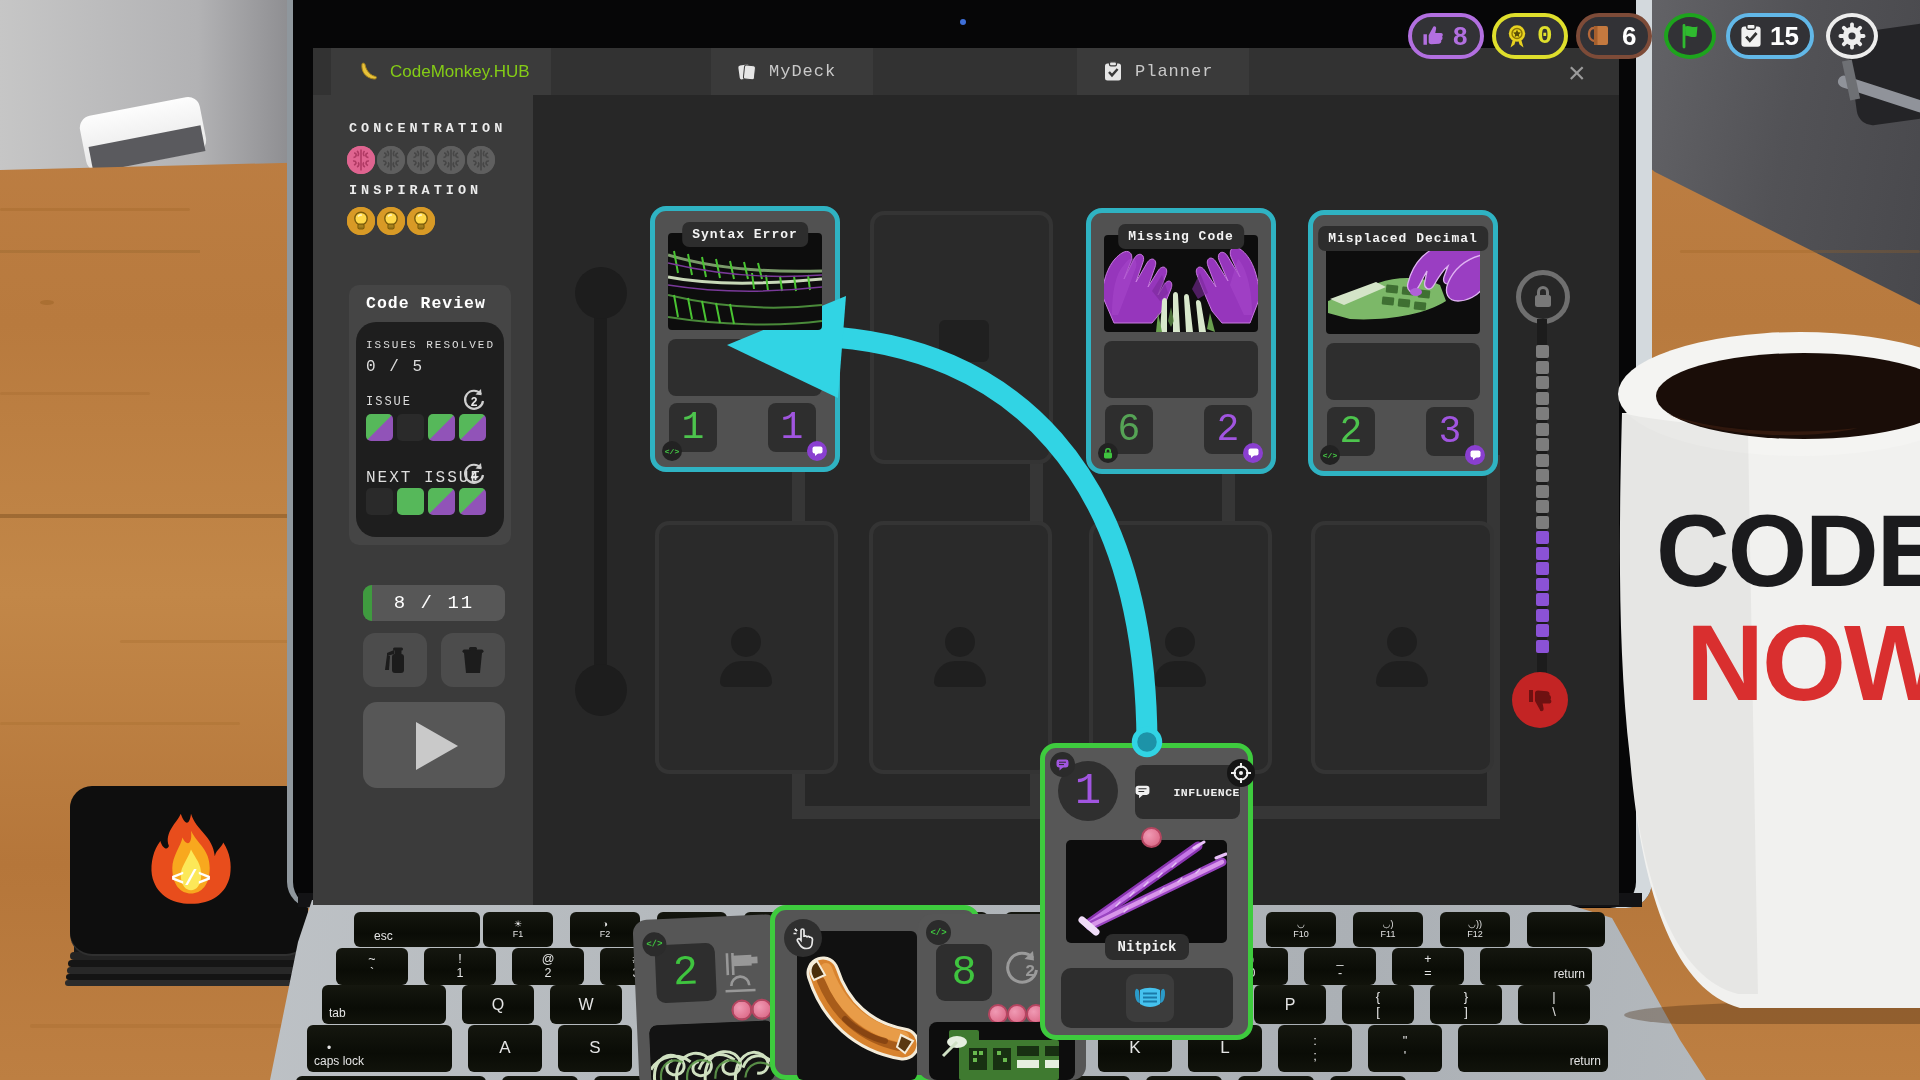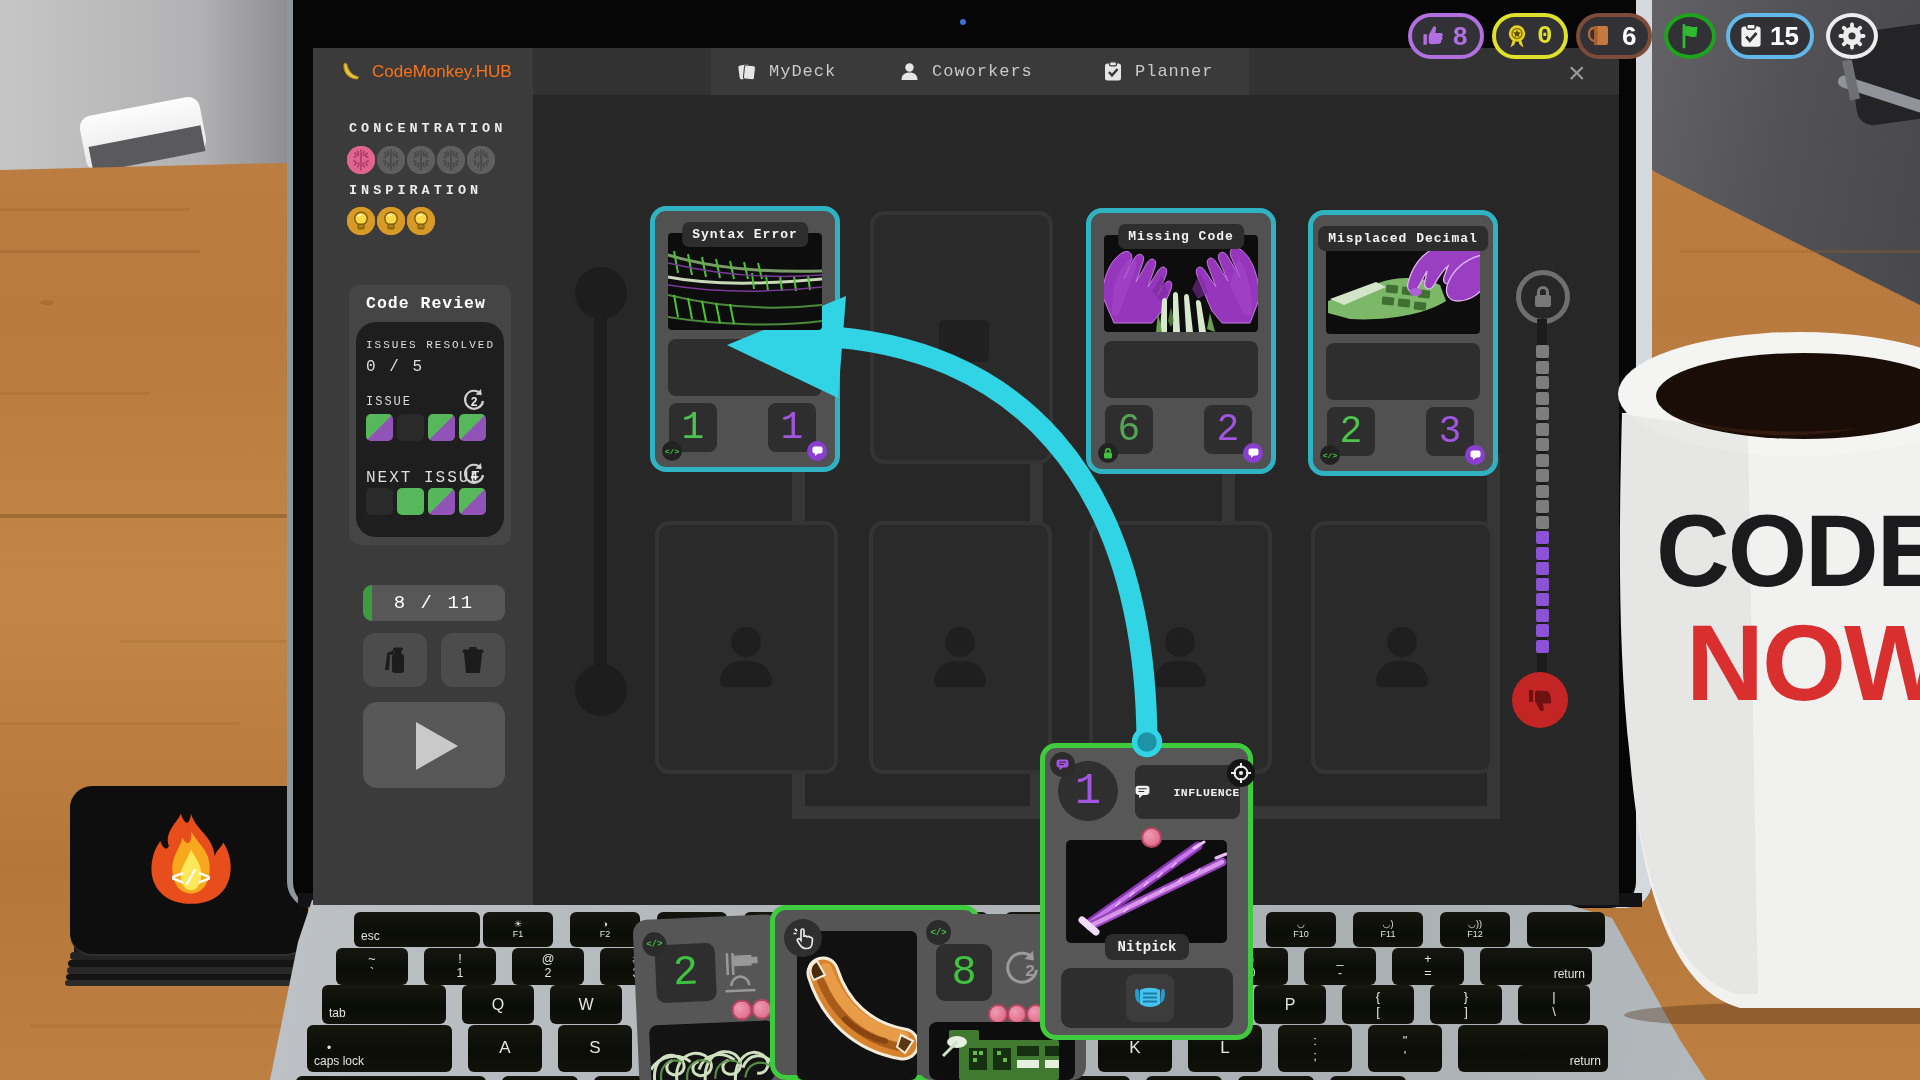--- a/index.html
+++ b/index.html
@@ -17,21 +17,21 @@
 #deskseamL2{position:absolute;left:0;top:250px;width:200px;height:3px;background:#9c6a30;opacity:.45}
 
 #lid{position:absolute;left:287px;top:-60px;width:1365px;height:968px;background:#060607;border-radius:48px 48px 26px 26px;box-shadow:inset 6px 0 0 #8f979d, inset -16px 0 0 #d3d9dd}
 #cam{position:absolute;left:960px;top:19px;width:6px;height:6px;border-radius:50%;background:#3e6fd8}
 #screen{position:absolute;left:313px;top:48px;width:1306px;height:857px;background:#272727;overflow:hidden}
 #hinge{position:absolute;left:298px;top:893px;width:1344px;height:14px;background:#131315}
 #kbdeck{position:absolute;left:0px;top:898px;width:1920px;height:182px;background:linear-gradient(100deg,#c3c7cb,#b2b7bb 40%,#abb0b5 70%,#b8bdc1);clip-path:polygon(312px 2px,1554px 2px,1612px 20px,1680px 142px,1706px 182px,270px 182px,298px 44px)}
 
 #tabbar{position:absolute;left:0;top:0;width:1306px;height:47px;background:#323232}
 .tab{position:absolute;top:0;height:47px;display:flex;align-items:center;color:#c9c9c9;font-size:17px;letter-spacing:1px}
-#brandtab{left:0;width:220px;background:#3b3b3b;color:#f97316;font-family:"Liberation Sans",sans-serif;letter-spacing:0}
+#brandtab{left:18px;width:220px;background:#3b3b3b;color:#84cc16;font-family:"Liberation Sans",sans-serif;letter-spacing:0}
 #devtab{left:220px;width:178px;background:#2c2c2c;color:#fff;font-weight:bold;border-bottom:4px solid #4a6db8;height:43px}
 #mydecktab{left:398px;width:162px;background:#3a3a3a}
 #cowtab{left:560px;width:204px;background:#3a3a3a}
 #plantab{left:764px;width:172px;background:#3a3a3a}
 #closex{position:absolute;left:1255px;top:8px;color:#9b9b9b;font-size:30px;font-family:"Liberation Sans",sans-serif}
 #sidebar{position:absolute;left:0;top:47px;width:220px;height:810px;background:#3b3b3b}
 .slabel{position:absolute;color:#ececec;font-size:13.5px;font-weight:bold;letter-spacing:4px}
 .crow{position:absolute;display:flex;gap:2px}
 .brain{width:28px;height:28px;border-radius:50%;display:flex;align-items:center;justify-content:center}
 
@@ -118,21 +118,21 @@
       <path d="M50 44 C56 56 62 60 62 74 C62 86 56 92 50 92 C44 92 38 86 38 74 C38 64 46 56 50 44Z" fill="#fce858"></path>
       <text x="50" y="86" text-anchor="middle" font-family="Liberation Mono,monospace" font-weight="bold" font-size="26" fill="#fff">&lt;/&gt;</text>
     </svg>
   </div>
 
   <div id="lid"></div>
     <div id="cam"></div>
   <div id="hinge"></div>
   <div id="kbdeck"></div>
   <div id="keys">
-    <div style="position:absolute;left:354px;top:912px;width:126px;height:35px;background:linear-gradient(#15170f,#0a0c06 60%,#11130b);border-radius:6px;color:#e4e4e4;font-family:Liberation Sans,sans-serif;font-size:12px;display:flex;align-items:flex-end;justify-content:flex-start;padding:0 7px 4px 7px;box-sizing:border-box;text-align:center;line-height:1.08;">esc</div>
+    <div style="position:absolute;left:354px;top:912px;width:126px;height:35px;background:linear-gradient(#15170f,#0a0c06 60%,#11130b);border-radius:6px;color:#e4e4e4;font-family:Liberation Sans,sans-serif;font-size:12px;display:flex;align-items:flex-end;justify-content:flex-start;padding:0 7px 4px 20px;box-sizing:border-box;text-align:center;line-height:1.08;">esc</div>
     <div style="position:absolute;left:483px;top:912px;width:70px;height:35px;background:linear-gradient(#15170f,#0a0c06 60%,#11130b);border-radius:6px;color:#e4e4e4;font-family:Liberation Sans,sans-serif;font-size:9px;display:flex;align-items:center;justify-content:center;text-align:center;line-height:1.08;">☀<br>F1</div>
     <div style="position:absolute;left:570px;top:912px;width:70px;height:35px;background:linear-gradient(#15170f,#0a0c06 60%,#11130b);border-radius:6px;color:#e4e4e4;font-family:Liberation Sans,sans-serif;font-size:9px;display:flex;align-items:center;justify-content:center;text-align:center;line-height:1.08;">◑<br>F2</div>
     <div style="position:absolute;left:657px;top:912px;width:70px;height:35px;background:linear-gradient(#15170f,#0a0c06 60%,#11130b);border-radius:6px;color:#e4e4e4;font-family:Liberation Sans,sans-serif;font-size:9px;display:flex;align-items:center;justify-content:center;text-align:center;line-height:1.08;">⊞<br>F3</div>
     <div style="position:absolute;left:744px;top:912px;width:70px;height:35px;background:linear-gradient(#15170f,#0a0c06 60%,#11130b);border-radius:6px;color:#e4e4e4;font-family:Liberation Sans,sans-serif;font-size:9px;display:flex;align-items:center;justify-content:center;text-align:center;line-height:1.08;">⊟<br>F4</div>
     <div style="position:absolute;left:831px;top:912px;width:70px;height:35px;background:linear-gradient(#15170f,#0a0c06 60%,#11130b);border-radius:6px;color:#e4e4e4;font-family:Liberation Sans,sans-serif;font-size:9px;display:flex;align-items:center;justify-content:center;text-align:center;line-height:1.08;">▤<br>F5</div>
     <div style="position:absolute;left:918px;top:912px;width:70px;height:35px;background:linear-gradient(#15170f,#0a0c06 60%,#11130b);border-radius:6px;color:#e4e4e4;font-family:Liberation Sans,sans-serif;font-size:9px;display:flex;align-items:center;justify-content:center;text-align:center;line-height:1.08;">▥<br>F6</div>
     <div style="position:absolute;left:1005px;top:912px;width:70px;height:35px;background:linear-gradient(#15170f,#0a0c06 60%,#11130b);border-radius:6px;color:#e4e4e4;font-family:Liberation Sans,sans-serif;font-size:9px;display:flex;align-items:center;justify-content:center;text-align:center;line-height:1.08;">◀◀<br>F7</div>
     <div style="position:absolute;left:1092px;top:912px;width:70px;height:35px;background:linear-gradient(#15170f,#0a0c06 60%,#11130b);border-radius:6px;color:#e4e4e4;font-family:Liberation Sans,sans-serif;font-size:9px;display:flex;align-items:center;justify-content:center;text-align:center;line-height:1.08;">▶❙❙<br>F8</div>
     <div style="position:absolute;left:1179px;top:912px;width:70px;height:35px;background:linear-gradient(#15170f,#0a0c06 60%,#11130b);border-radius:6px;color:#e4e4e4;font-family:Liberation Sans,sans-serif;font-size:9px;display:flex;align-items:center;justify-content:center;text-align:center;line-height:1.08;">▶▶<br>F9</div>
     <div style="position:absolute;left:1266px;top:912px;width:70px;height:35px;background:linear-gradient(#15170f,#0a0c06 60%,#11130b);border-radius:6px;color:#e4e4e4;font-family:Liberation Sans,sans-serif;font-size:9px;display:flex;align-items:center;justify-content:center;text-align:center;line-height:1.08;">◡<br>F10</div>
@@ -365,24 +365,20 @@
         </div>
     </div>
     <div id="tabbar">
       <div class="tab" id="brandtab"><svg width="22" height="22" style="margin:0 10px 0 27px" viewBox="0 0 22 22">
             <path d="M4 3 C3 10 7 17 16 18 C18 18.3 19 17 18 15.5 C13 15 8 10 7 3.5 C6.6 2 4.2 1.6 4 3Z" fill="#e8c23a" stroke="#a8851a" stroke-width="1"></path>
           </svg>CodeMonkey.HUB</div>
       <div class="tab" id="mydecktab"><svg width="20" height="20" style="margin:0 12px 0 26px" viewBox="0 0 20 20">
             <rect x="2" y="3" width="11" height="14" rx="2" fill="#e6e6e6" transform="rotate(-8 7 10)"></rect>
             <rect x="7" y="3.5" width="11" height="14" rx="2" fill="#e6e6e6" transform="rotate(6 13 10)" stroke="#3a3a3a" stroke-width="1"></rect>
           </svg>MyDeck</div>
-      <div class="tab" id="cowtab"><svg width="21" height="21" style="margin:0 12px 0 26px" viewBox="0 0 21 21">
-            <circle cx="10.5" cy="6.5" r="4.2" fill="#e6e6e6"></circle>
-            <path d="M2.5 19 C2.5 13.6 6 11.5 10.5 11.5 C15 11.5 18.5 13.6 18.5 19Z" fill="#e6e6e6"></path>
-          </svg>Coworkers</div>
       <div class="tab" id="plantab"><svg width="20" height="21" style="margin:0 12px 0 26px" viewBox="0 0 20 21">
             <rect x="2" y="2.5" width="16" height="17" rx="2.5" fill="#e6e6e6"></rect>
             <rect x="6.5" y="0.8" width="7" height="4" rx="1.4" fill="#e6e6e6" stroke="#3a3a3a" stroke-width="1.2"></rect>
             <path d="M6 11 L9 14.4 L14.6 8" stroke="#3a3a3a" stroke-width="2.4" fill="none"></path>
           </svg>Planner</div>
       <div id="closex">×</div>
     </div>
     <div id="sidebar">
       <div class="slabel" style="left:36px;top:26px">CONCENTRATION</div>
       <div class="crow" style="left:34px;top:51px">

